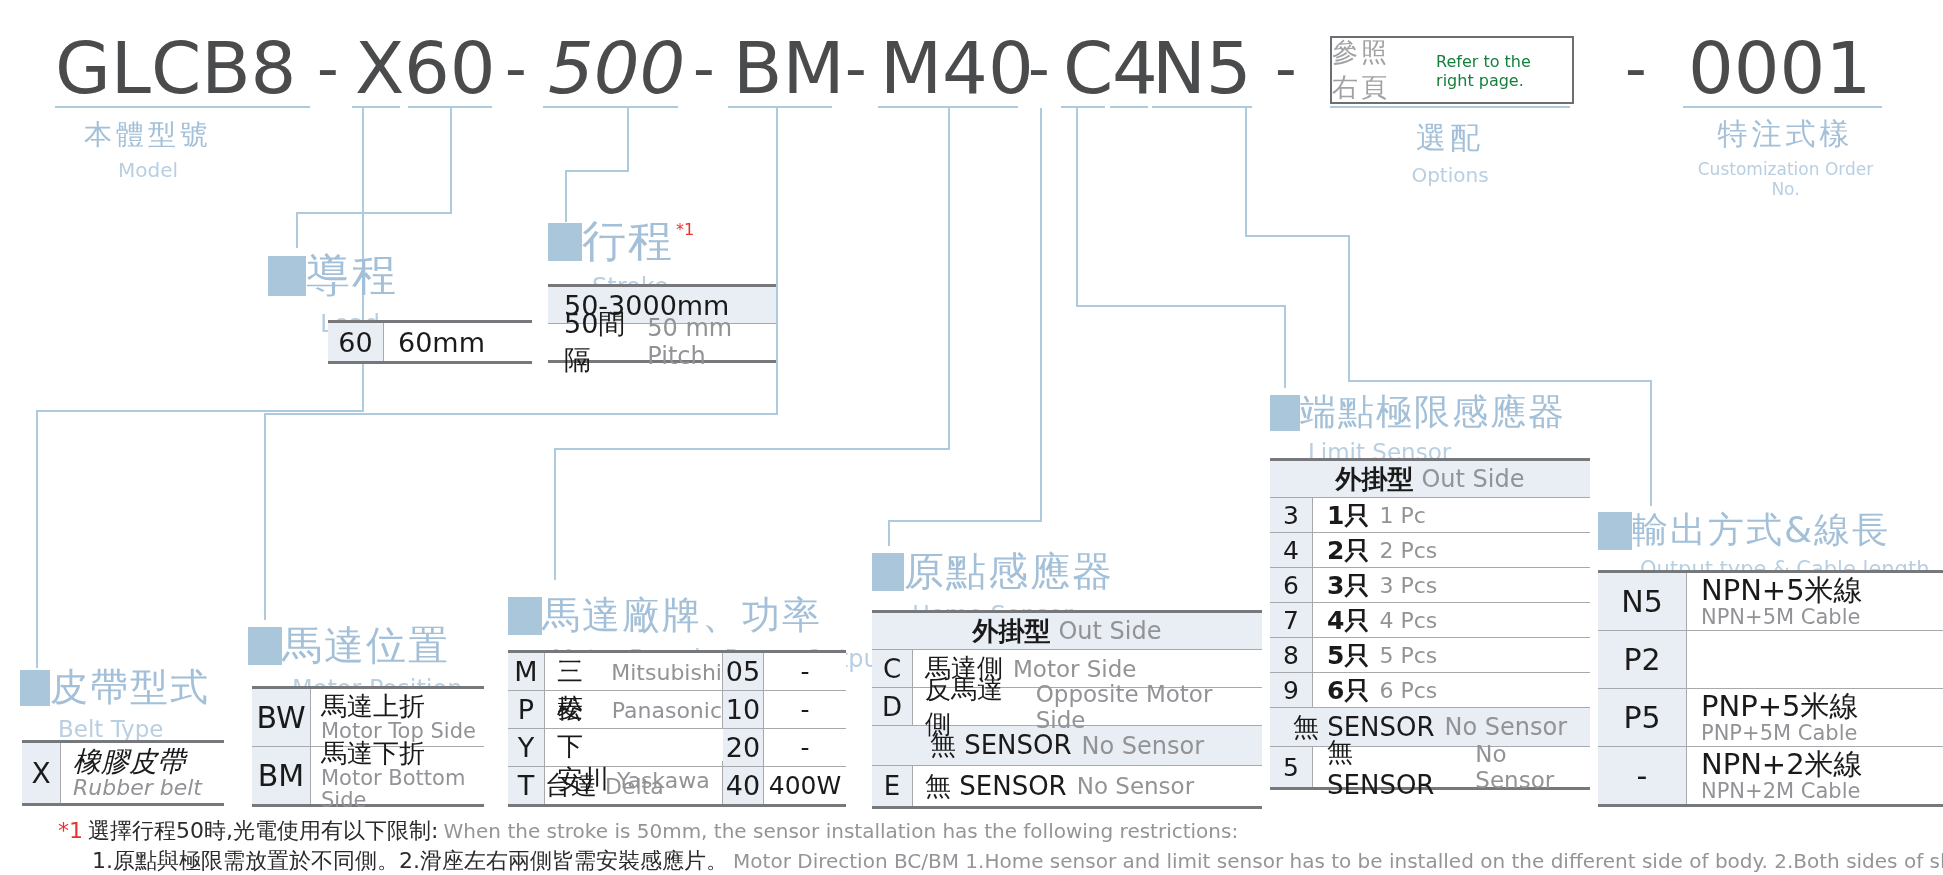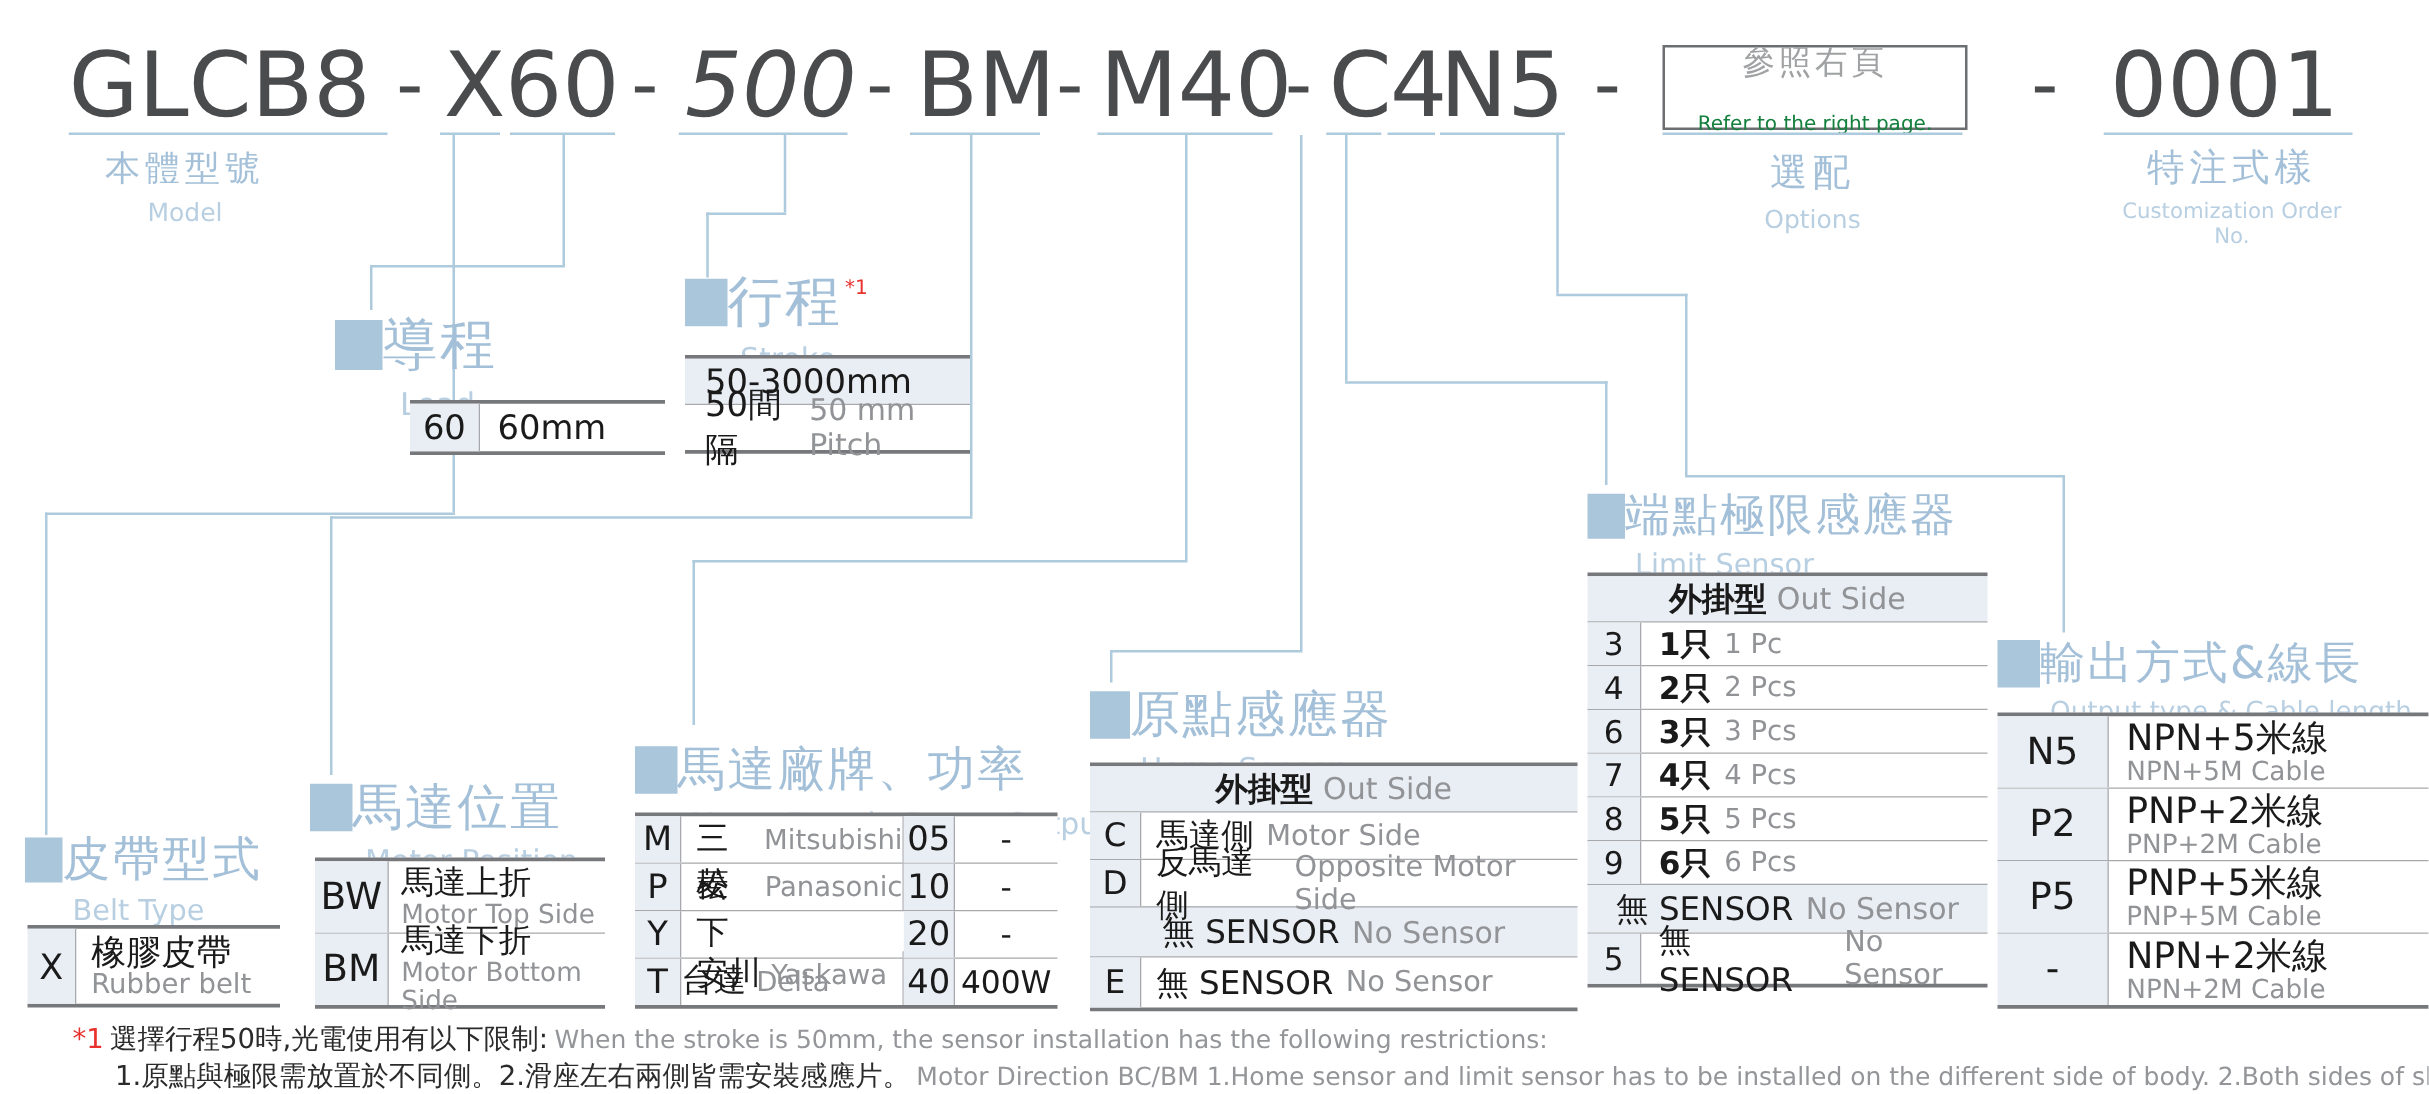--- a/index.html
+++ b/index.html
@@ -5,21 +5,21 @@
   html,body{margin:0;padding:0;background:#fff;}
   .canvas{position:relative;width:1943px;height:875px;background:#fff;overflow:hidden;
           font-family:"DejaVu Sans","Liberation Sans",sans-serif;}
   
   .seg{position:absolute;top:32px;font-size:72px;line-height:1;color:#4a4b4d;white-space:nowrap;}
   .dash{position:absolute;top:32px;font-size:60px;line-height:72px;color:#4a4b4d;}
   .ul{position:absolute;top:106px;height:2px;background:#aecadd;}
   .line{position:absolute;background:#aecadd;}
   
   .optbox{position:absolute;left:1330px;top:36px;width:240px;height:64px;border:2px solid #6d6e71;
-          display:flex;flex-direction:column;align-items:center;justify-content:center;gap:20px;}
+          display:flex;flex-direction:row;align-items:center;justify-content:center;gap:20px;}
   .optbox .z{font-size:26px;color:#9fa1a3;letter-spacing:3px;}
   .optbox .e{font-size:16px;color:#15803d;margin-top:2px;}
   
   .plainlab{position:absolute;text-align:center;}
   .plainlab .z{display:block;font-size:28px;color:#a3c0d8;letter-spacing:4px;}
   .plainlab .e{display:block;font-size:20px;color:#b8cfe2;margin-top:4px;}
   
   .sec{position:absolute;white-space:nowrap;}
   .sec .hd{display:flex;align-items:center;}
   .sq{background:#a9c6db;flex:0 0 auto;}
@@ -206,21 +206,21 @@
     </div>
     <div class="row" style="height:36px;">
       <span class="cn" style="font-size:27px;padding-left:16px;">50間隔</span>
       <span class="gy" style="font-size:24px;padding-left:8px;">50 mm Pitch</span>
     </div>
   </div>
 
   <div class="tbl" style="left:22px;top:740px;width:202px;">
     <div class="row" style="height:60px;">
       <div class="key" style="width:38px;font-size:28px;">X</div>
-      <div class="stack" style="padding-left:12px;">
+      <div class="stack" style="padding-left:12px;font-style:italic;">
         <span class="cn" style="font-size:28px;">橡膠皮帶</span>
         <span class="gy" style="font-size:22px;">Rubber belt</span>
       </div>
     </div>
   </div>
 
   <div class="tbl" style="left:252px;top:686px;width:232px;">
     <div class="row" style="height:57px;">
       <div class="key" style="width:58px;font-size:30px;">BW</div>
       <div class="stack" style="padding-left:10px;">
@@ -351,24 +351,20 @@
   <div class="tbl" style="left:1598px;top:570px;width:345px;">
     <div class="row" style="height:57px;">
       <div class="key" style="width:88px;font-size:30px;">N5</div>
       <div class="stack" style="padding-left:14px;">
         <span class="cn" style="font-size:29px;">NPN+5米線</span>
         <span class="gy" style="font-size:21px;">NPN+5M Cable</span>
       </div>
     </div>
     <div class="row" style="height:57px;">
       <div class="key" style="width:88px;font-size:30px;">P2</div>
-      <div class="stack" style="padding-left:14px;">
-        <span class="cn" style="font-size:29px;">PNP+2米線</span>
-        <span class="gy" style="font-size:21px;">PNP+2M Cable</span>
-      </div>
     </div>
     <div class="row" style="height:57px;">
       <div class="key" style="width:88px;font-size:30px;">P5</div>
       <div class="stack" style="padding-left:14px;">
         <span class="cn" style="font-size:29px;">PNP+5米線</span>
         <span class="gy" style="font-size:21px;">PNP+5M Cable</span>
       </div>
     </div>
     <div class="row" style="height:57px;">
       <div class="key" style="width:88px;font-size:30px;">-</div>

